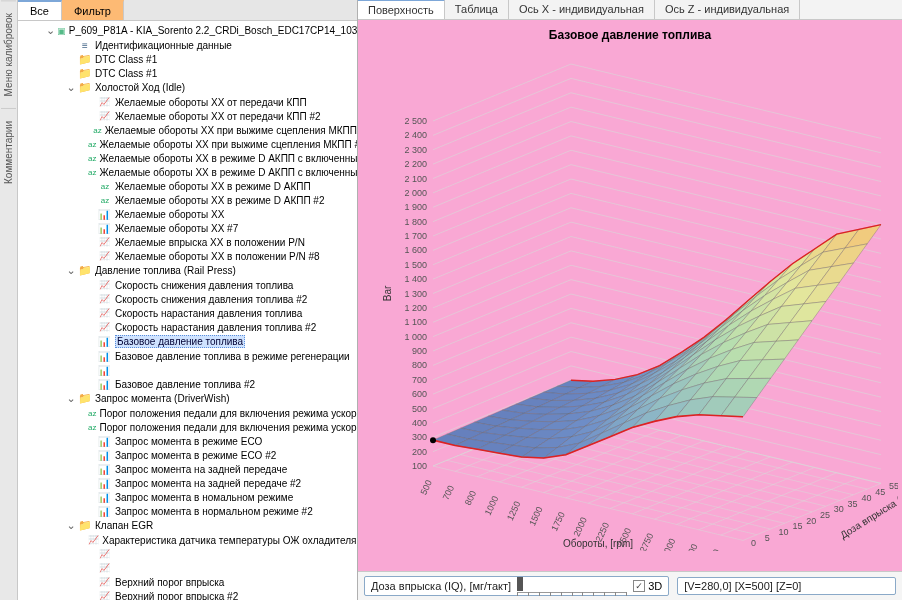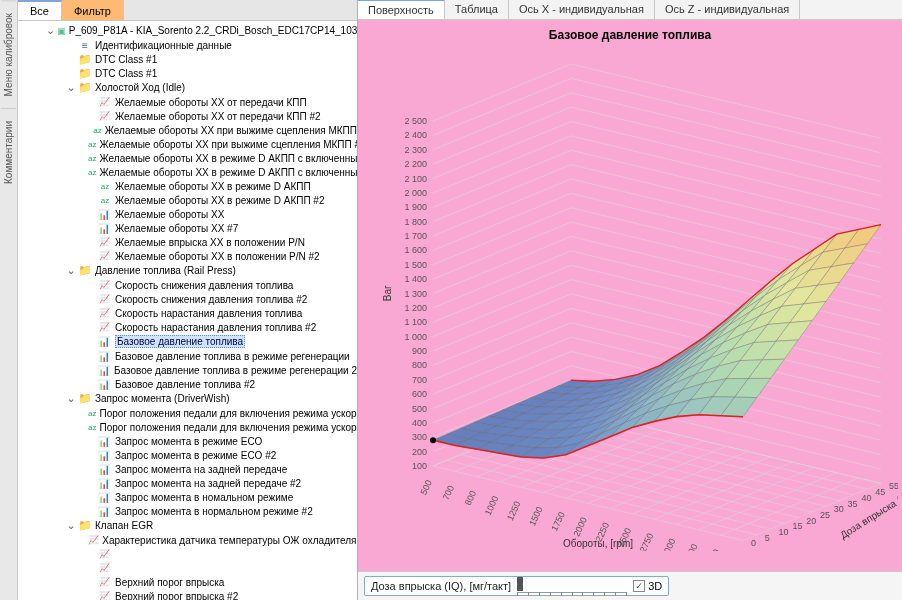--- a/index.html
+++ b/index.html
@@ -289,21 +289,21 @@
           <span class="ic">
             <span class="c2d">📈</span>
           </span>
           <span class="lbl">Желаемые впрыска XX в положении P/N</span>
         </div>
         <div class="node ind3">
           <span class="tw"></span>
           <span class="ic">
             <span class="c2d">📈</span>
           </span>
-          <span class="lbl">Желаемые обороты XX в положении P/N #2</span>
+          <span class="lbl">Желаемые обороты XX в положении P/N #8</span>
         </div>
         <div class="node ind2">
           <span class="tw">⌄</span>
           <span class="ic">
             <span class="folder">📁</span>
           </span>
           <span class="lbl">Давление топлива (Rail Press)</span>
         </div>
         <div class="node ind3">
           <span class="tw"></span>
@@ -345,21 +345,20 @@
           <span class="ic">
             <span class="m3d">📊</span>
           </span>
           <span class="lbl">Базовое давление топлива в режиме регенерации</span>
         </div>
         <div class="node ind3">
           <span class="tw"></span>
           <span class="ic">
             <span class="m3d">📊</span>
           </span>
-          <span class="lbl">Базовое давление топлива в режиме регенерации 2</span>
         </div>
         <div class="node ind3">
           <span class="tw"></span>
           <span class="ic">
             <span class="m3d">📊</span>
           </span>
           <span class="lbl">Базовое давление топлива #2</span>
         </div>
         <div class="node ind2">
           <span class="tw">⌄</span>
@@ -744,15 +743,16 @@
               <span></span>
               <span></span>
               <span></span>
             </div>
         </div>
         <label class="cb">
           <span class="box">✓</span>
           <span>3D</span>
         </label>
       </div>
+      <div class="status">[V=280,0] [X=500] [Z=0]</div>
     </div>
   </div>
 </div>
 
 </body></html>

